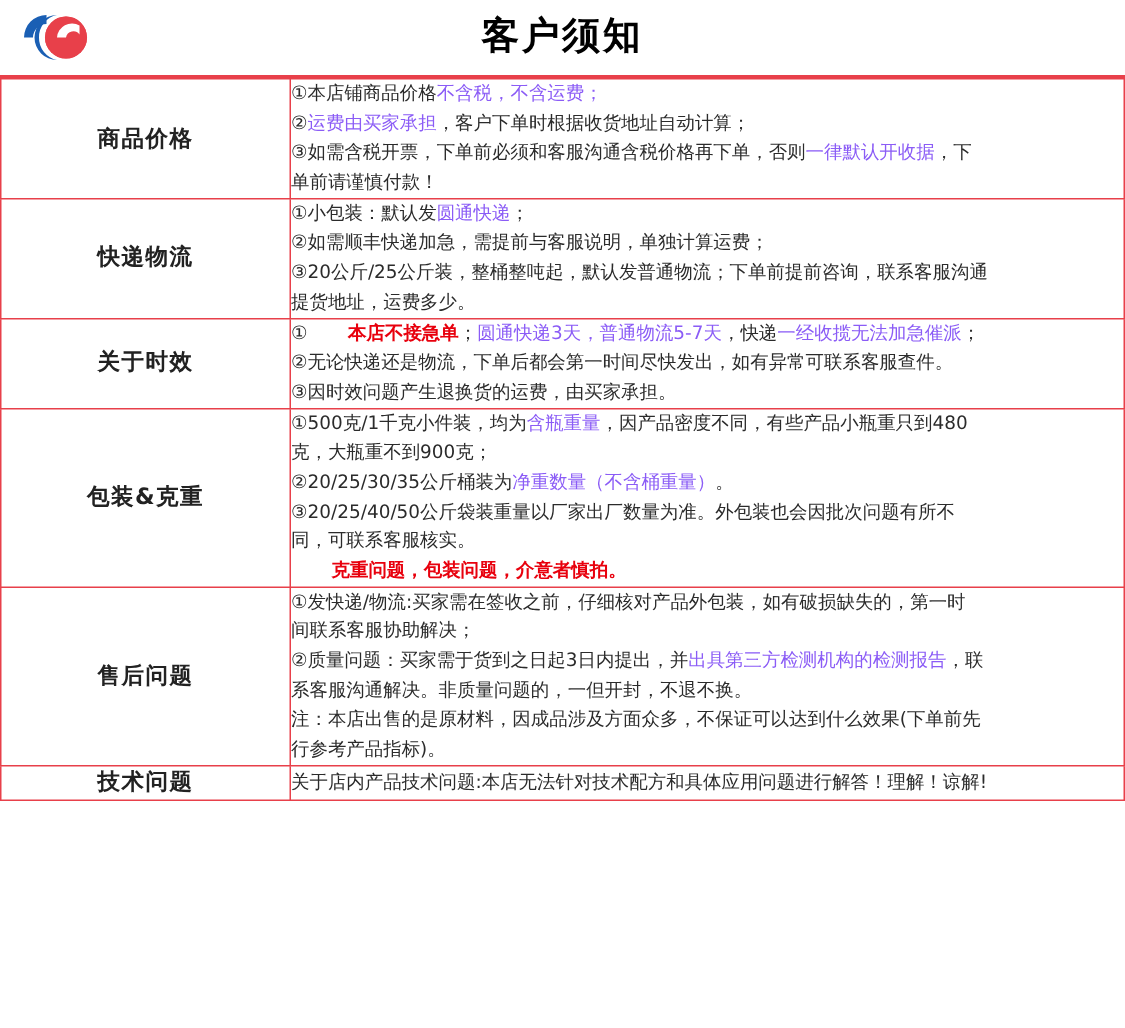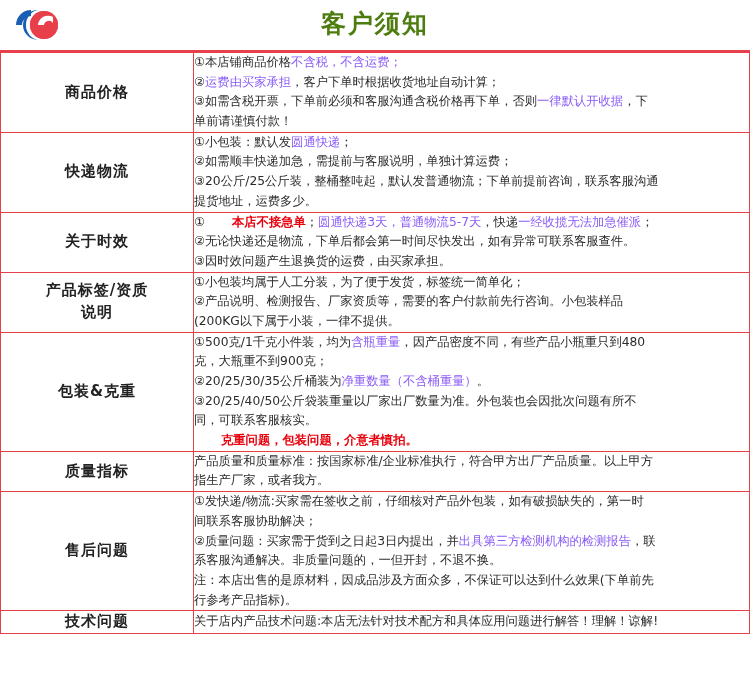--- a/index.html
+++ b/index.html
@@ -30,21 +30,21 @@
     position: absolute;
     left: 8px;
     top: 2px;
     width: 70px;
     height: 46px;
   }
   .title {
     text-align: center;
     font-size: 25px;
     font-weight: bold;
-    color: #4d7c0f;
+    color: #000000;
     line-height: 48px;
     letter-spacing: 2px;
     font-family: "DejaVu Serif", "Liberation Serif", serif;
   }
   
   table.notice {
     width: 750px;
     border-collapse: collapse;
     table-layout: fixed;
   }
@@ -124,43 +124,28 @@
         </tr>
         <tr>
           <td class="label">关于时效</td>
           <td class="content">
             <p><span>①</span><span class="redb">本店不接急单</span><span>；</span><span class="red">圆通快递3天，普通物流5-7天</span><span>，快递</span><span class="red">一经收揽无法加急催派</span><span>；</span></p>
             <p><span>②无论快递还是物流，下单后都会第一时间尽快发出，如有异常可联系客服查件。</span></p>
             <p><span>③因时效问题产生退换货的运费，由买家承担。</span></p>
           </td>
         </tr>
         <tr>
-          <td class="label">产品标签/资质<br>说明</td>
-          <td class="content">
-            <p><span>①小包装均属于人工分装，为了便于发货，标签统一简单化；</span></p>
-            <p><span>②产品说明、检测报告、厂家资质等，需要的客户付款前先行咨询。小包装样品</span></p>
-            <p><span>(200KG以下属于小装，一律不提供。</span></p>
-          </td>
-        </tr>
-        <tr>
           <td class="label">包装&amp;克重</td>
           <td class="content">
             <p><span>①500克/1千克小件装，均为</span><span class="red">含瓶重量</span><span>，因产品密度不同，有些产品小瓶重只到480</span></p>
             <p><span>克，大瓶重不到900克；</span></p>
             <p><span>②20/25/30/35公斤桶装为</span><span class="red">净重数量（不含桶重量）</span><span>。</span></p>
             <p><span>③20/25/40/50公斤袋装重量以厂家出厂数量为准。外包装也会因批次问题有所不</span></p>
             <p><span>同，可联系客服核实。</span></p>
             <p><span class="redb">克重问题，包装问题，介意者慎拍。</span></p>
-          </td>
-        </tr>
-        <tr>
-          <td class="label">质量指标</td>
-          <td class="content">
-            <p><span>产品质量和质量标准：按国家标准/企业标准执行，符合甲方出厂产品质量。以上甲方</span></p>
-            <p><span>指生产厂家，或者我方。</span></p>
           </td>
         </tr>
         <tr>
           <td class="label">售后问题</td>
           <td class="content">
             <p><span>①发快递/物流:买家需在签收之前，仔细核对产品外包装，如有破损缺失的，第一时</span></p>
             <p><span>间联系客服协助解决；</span></p>
             <p><span>②质量问题：买家需于货到之日起3日内提出，并</span><span class="red">出具第三方检测机构的检测报告</span><span>，联</span></p>
             <p><span>系客服沟通解决。非质量问题的，一但开封，不退不换。</span></p>
             <p><span>注：本店出售的是原材料，因成品涉及方面众多，不保证可以达到什么效果(下单前先</span></p>

